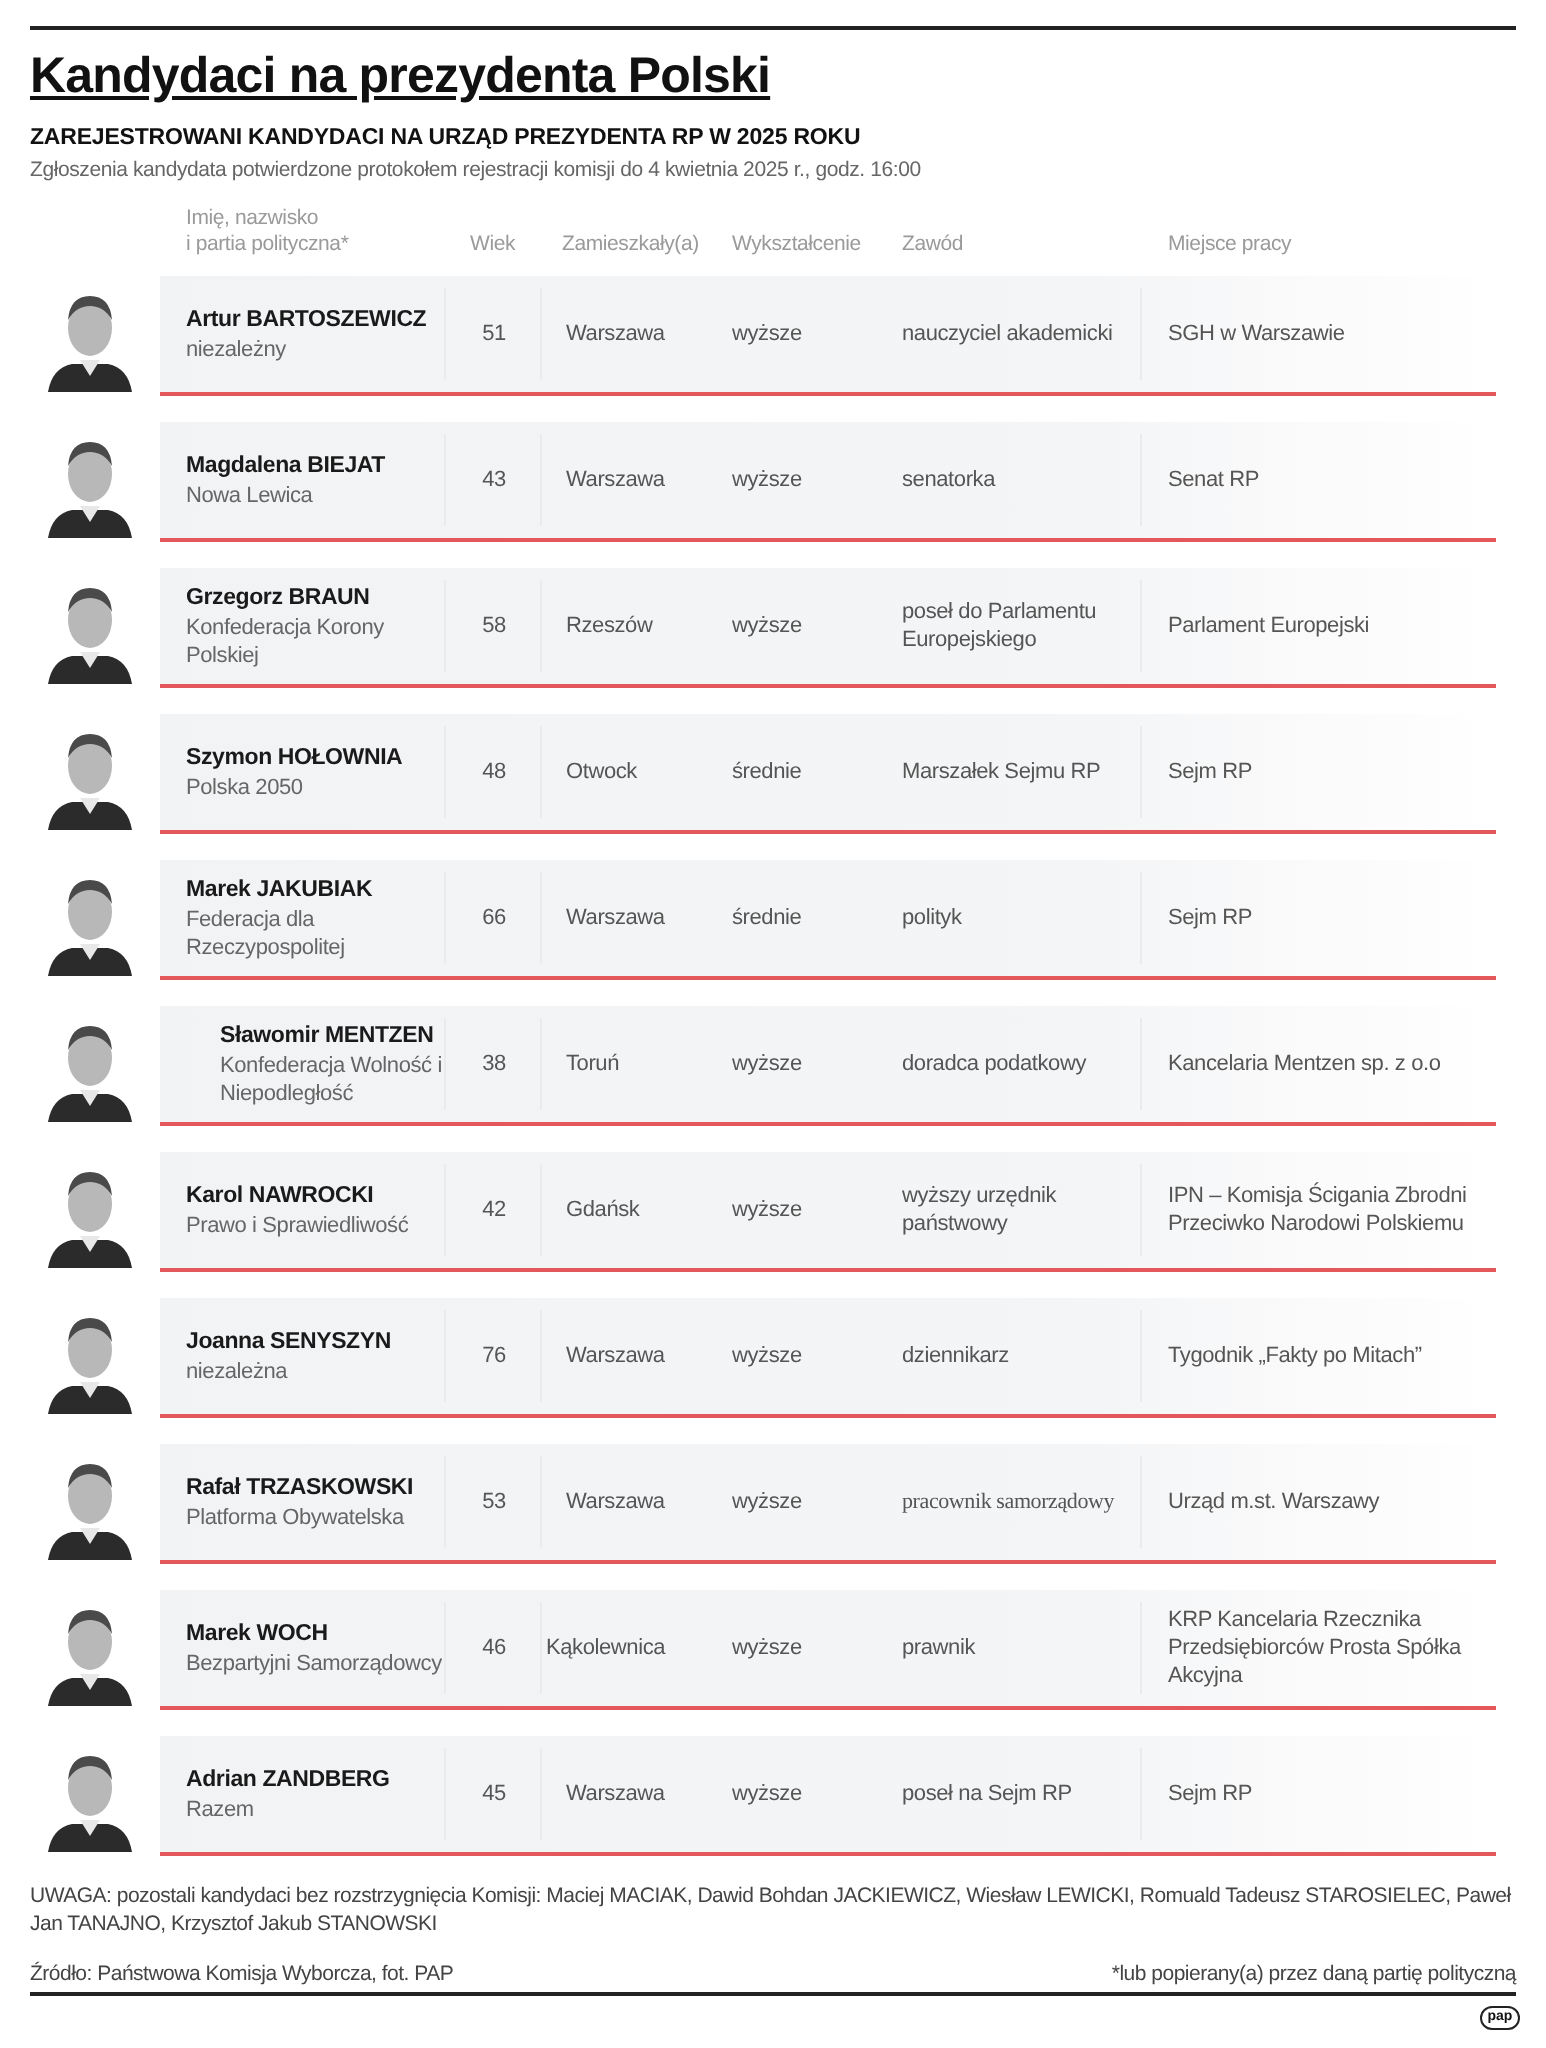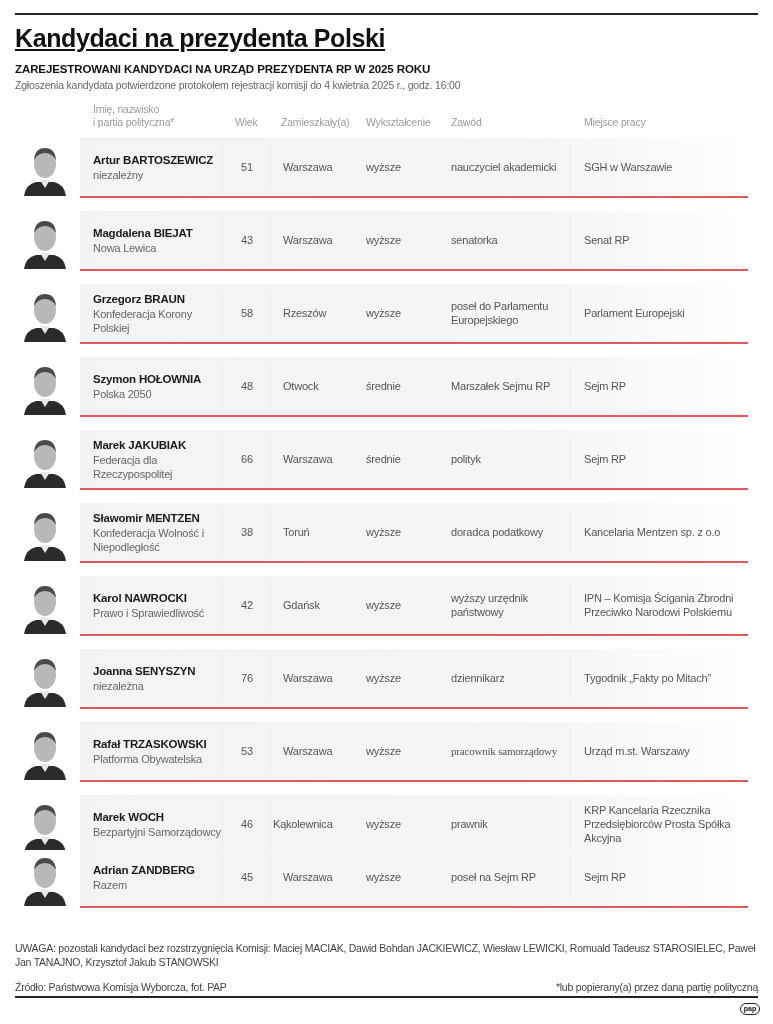--- a/index.html
+++ b/index.html
@@ -179,21 +179,21 @@
           <path d="M18 40 L23 48 L28 40 Z" fill="#e8e8e8"></path>
           <ellipse cx="23" cy="24" rx="11" ry="14" fill="#b8b8b8"></ellipse>
           <path d="M12 20 Q13 8 23 8 Q33 8 34 20 Q30 13 23 13 Q16 13 12 20 Z" fill="#4a4a4a"></path>
         </svg>
       </div>
       <div class="cellbg"></div>
       <div class="sep" style="left:222px"></div>
       <div class="sep" style="left:270px"></div>
       <div class="sep" style="left:570px"></div>
       <div class="redline"></div>
-      <div class="cell" style="left:93px; width:130px;">
+      <div class="cell" style="left:110px; width:130px;">
         <div class="name">Sławomir MENTZEN</div>
         <div class="party">Konfederacja Wolność i Niepodległość</div>
       </div>
       <div class="cell age" style="left:232px; width:30px;">38</div>
       <div class="cell" style="left:283px; width:80px;">Toruń</div>
       <div class="cell" style="left:366px; width:80px;">wyższe</div>
       <div class="cell" style="left:451px; width:118px;">doradca podatkowy</div>
       <div class="cell" style="left:584px; width:150px;">Kancelaria Mentzen sp. z o.o</div>
     </div>
     <div class="row" style="top: 576px;">
@@ -289,21 +289,21 @@
       <div class="cell" style="left:93px; width:130px;">
         <div class="name">Marek WOCH</div>
         <div class="party">Bezpartyjni Samorządowcy</div>
       </div>
       <div class="cell age" style="left:232px; width:30px;">46</div>
       <div class="cell" style="left:273px; width:80px;">Kąkolewnica</div>
       <div class="cell" style="left:366px; width:80px;">wyższe</div>
       <div class="cell" style="left:451px; width:118px;">prawnik</div>
       <div class="cell" style="left:584px; width:150px;">KRP Kancelaria Rzecznika Przedsiębiorców Prosta Spółka Akcyjna</div>
     </div>
-    <div class="row" style="top: 848px; padding-left: 32px;">
+    <div class="row" style="top: 868px; padding-left: 32px;">
       <div class="photo" style="top:2px">
         <svg width="46" height="56" viewBox="0 0 46 56">
           <rect width="46" height="56" fill="#ffffff"></rect>
           <path d="M2 56 Q4 44 14 42 L32 42 Q42 44 44 56 Z" fill="#2b2b2b"></path>
           <path d="M18 40 L23 48 L28 40 Z" fill="#e8e8e8"></path>
           <ellipse cx="23" cy="24" rx="11" ry="14" fill="#b8b8b8"></ellipse>
           <path d="M12 20 Q13 8 23 8 Q33 8 34 20 Q30 13 23 13 Q16 13 12 20 Z" fill="#4a4a4a"></path>
         </svg>
       </div>
       <div class="cellbg"></div>

